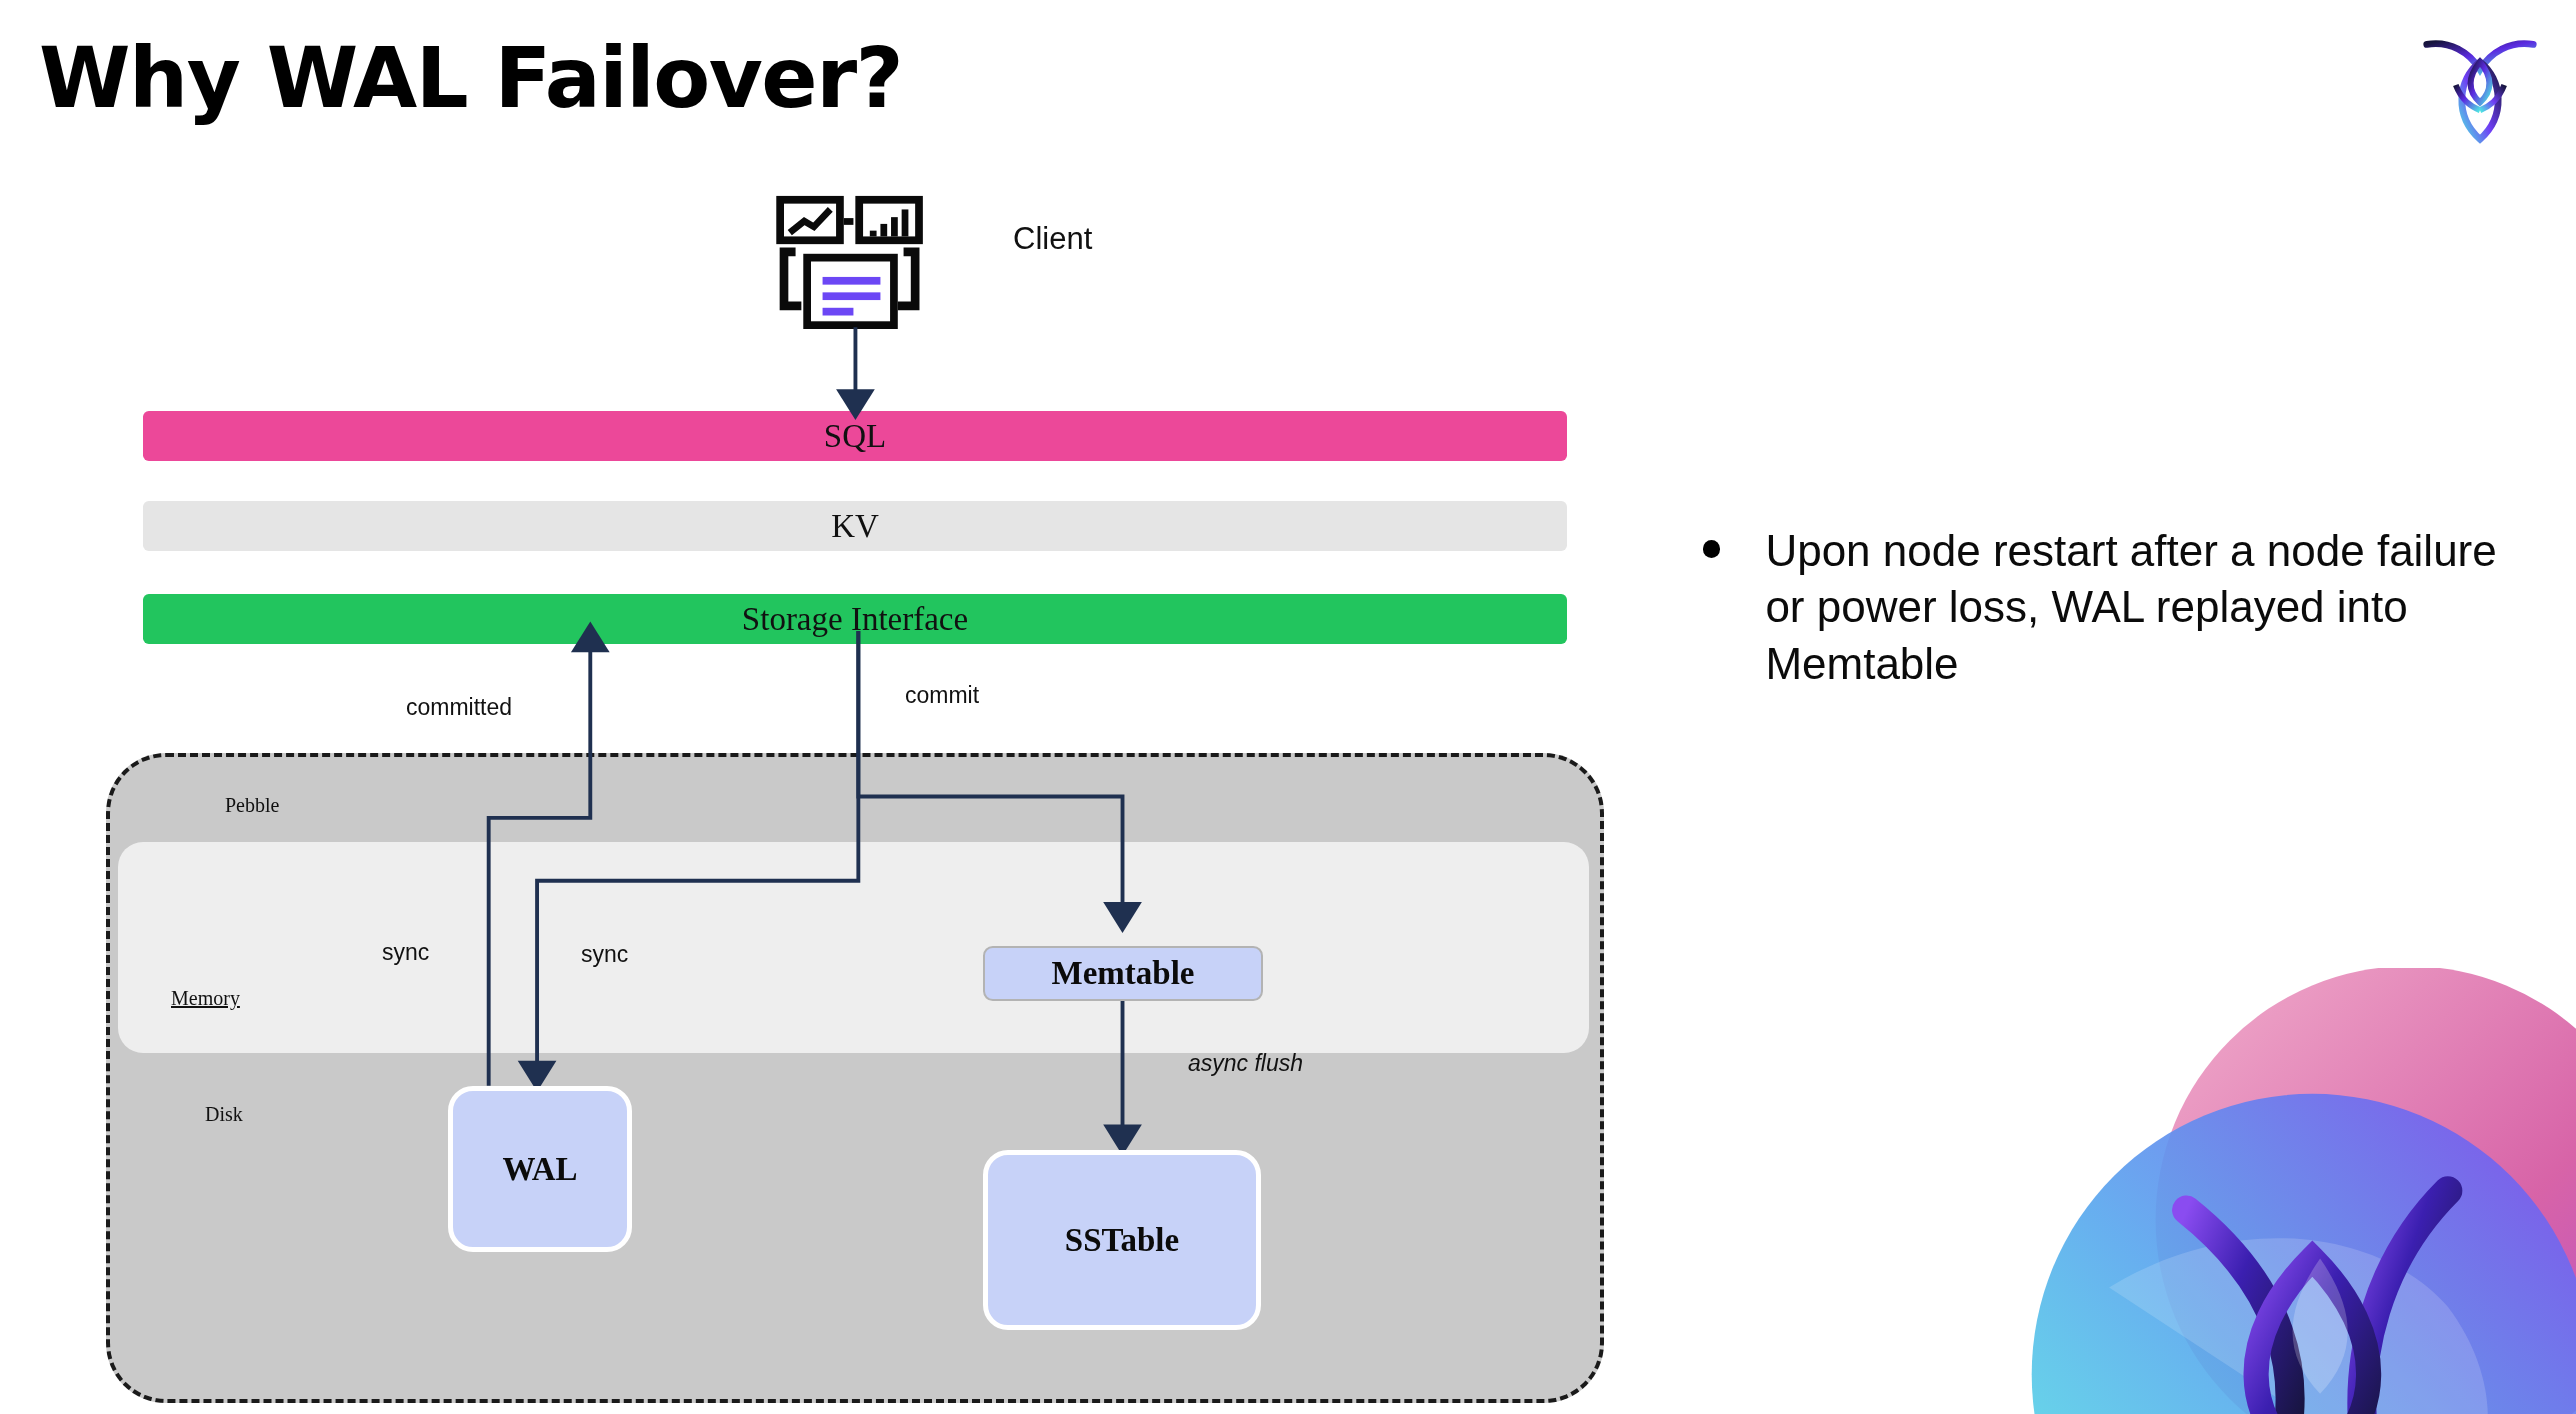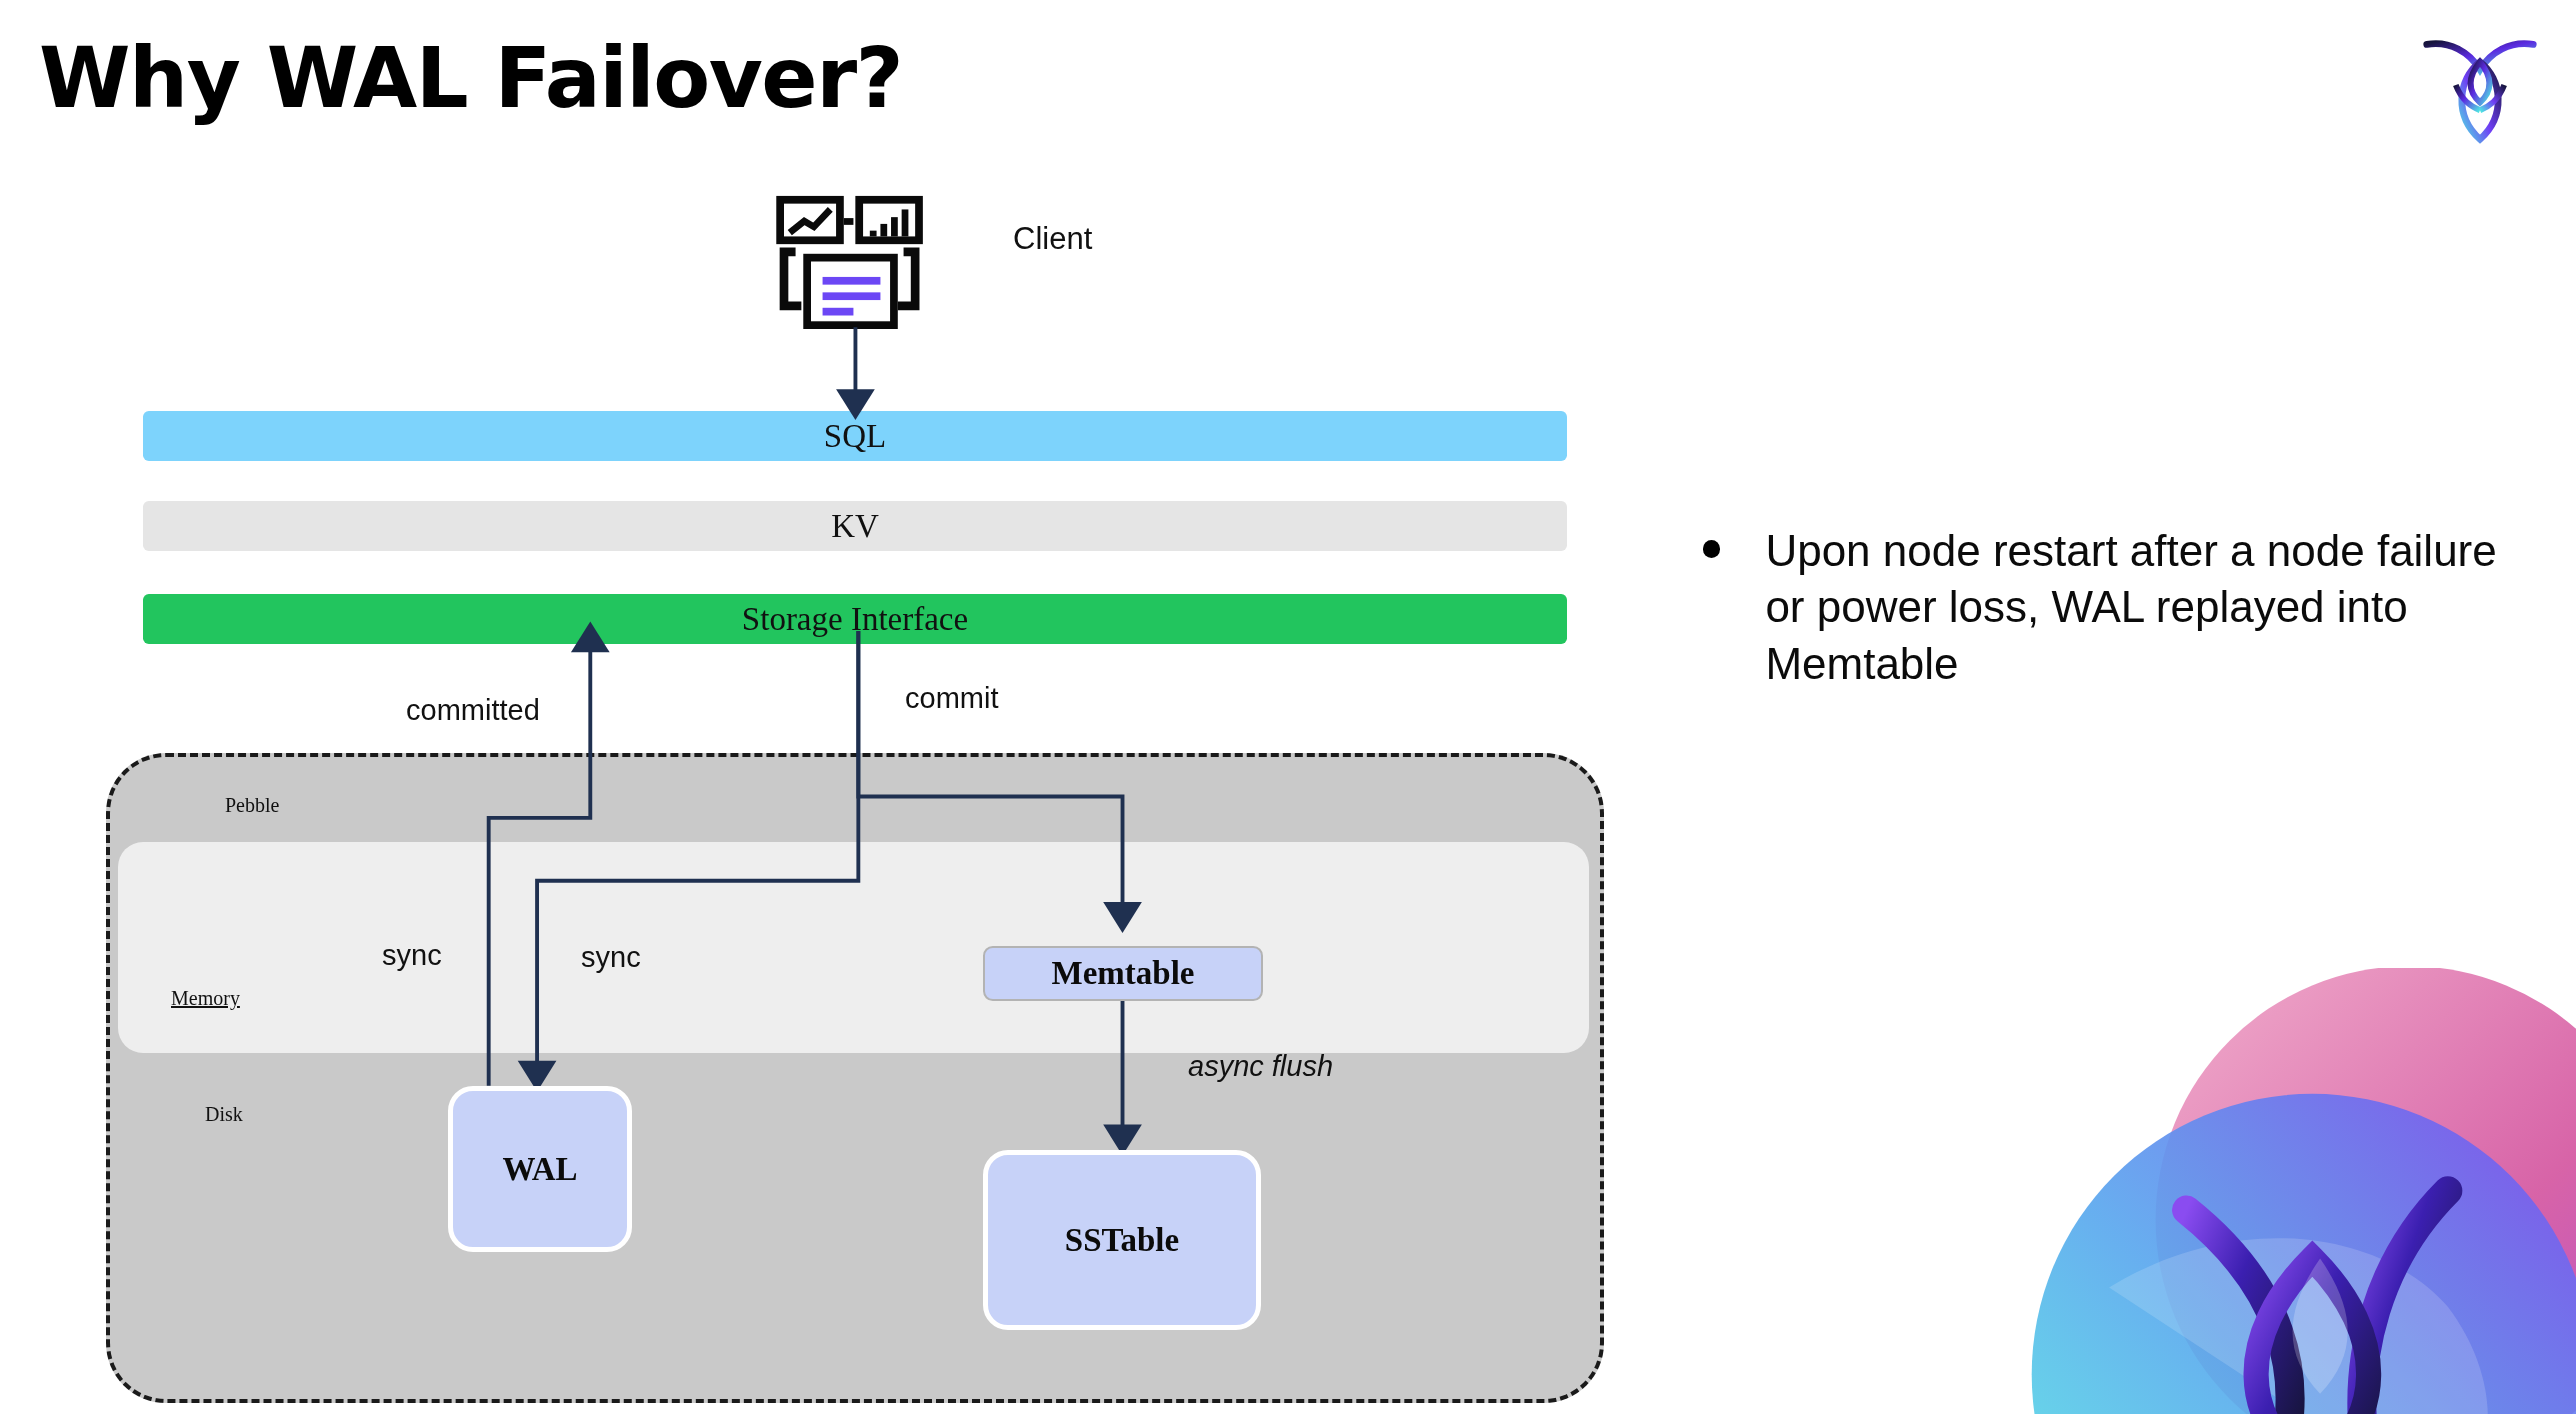--- a/index.html
+++ b/index.html
@@ -27,21 +27,21 @@
   #client-icon{position:absolute;left:774px;top:194px;width:155px;height:135px;}
   #client-label{position:absolute;left:1013px;top:221px;font-size:31px;color:#111;
                 font-family:"Liberation Sans", sans-serif;}
 
   
   .layer-bar{
     position:absolute;left:143px;width:1424px;height:50px;border-radius:5.8px;
     display:flex;align-items:center;justify-content:center;
     font-family:"Liberation Serif", serif;font-size:33px;color:#111111;
   }
-  #bar-sql{top:411px;background:#7dd3fc;}
+  #bar-sql{top:411px;background:#ec4899;}
   #bar-kv {top:501px;background:#e5e5e5;}
   #bar-si {top:594px;background:#22c55e;}
 
   
   #pebble-box{
     position:absolute;left:106px;top:753px;width:1498px;height:650px;
     background:#c9c9c9;border:4.8px dashed #1a1a1a;border-radius:60px;
     box-sizing:border-box;
   }
   #memory-band{
@@ -61,21 +61,21 @@
     font-size:33px;color:#0b0b0b;box-sizing:border-box;
   }
   #box-memtable{left:983px;top:926px;width:280px;height:55px;border-radius:9.7px;
                 border:2.9px solid #b3b3b3;margin-top:20px;}
   #box-wal{left:448px;top:1086px;width:184px;height:166px;border-radius:25px;
            border:5.8px solid #ffffff;}
   #box-sstable{left:983px;top:1150px;width:278px;height:180px;border-radius:25px;
                border:5.8px solid #ffffff;}
 
   
-  .edge-label{position:absolute;font-size:29px;color:#111111;
+  .edge-label{position:absolute;font-size:23px;color:#111111;
               font-family:"Liberation Sans", sans-serif;white-space:nowrap;}
   #lbl-committed{left:406px;top:694px;}
   #lbl-commit   {left:905px;top:682px;}
   #lbl-sync-1   {left:382px;top:939px;}
   #lbl-sync-2   {left:581px;top:941px;}
   #lbl-asyncflush{left:1188px;top:1050px;font-style:italic;}
 
   
   #arrow-layer{position:absolute;left:0;top:0;width:2576px;height:1415px;
                pointer-events:none;}

